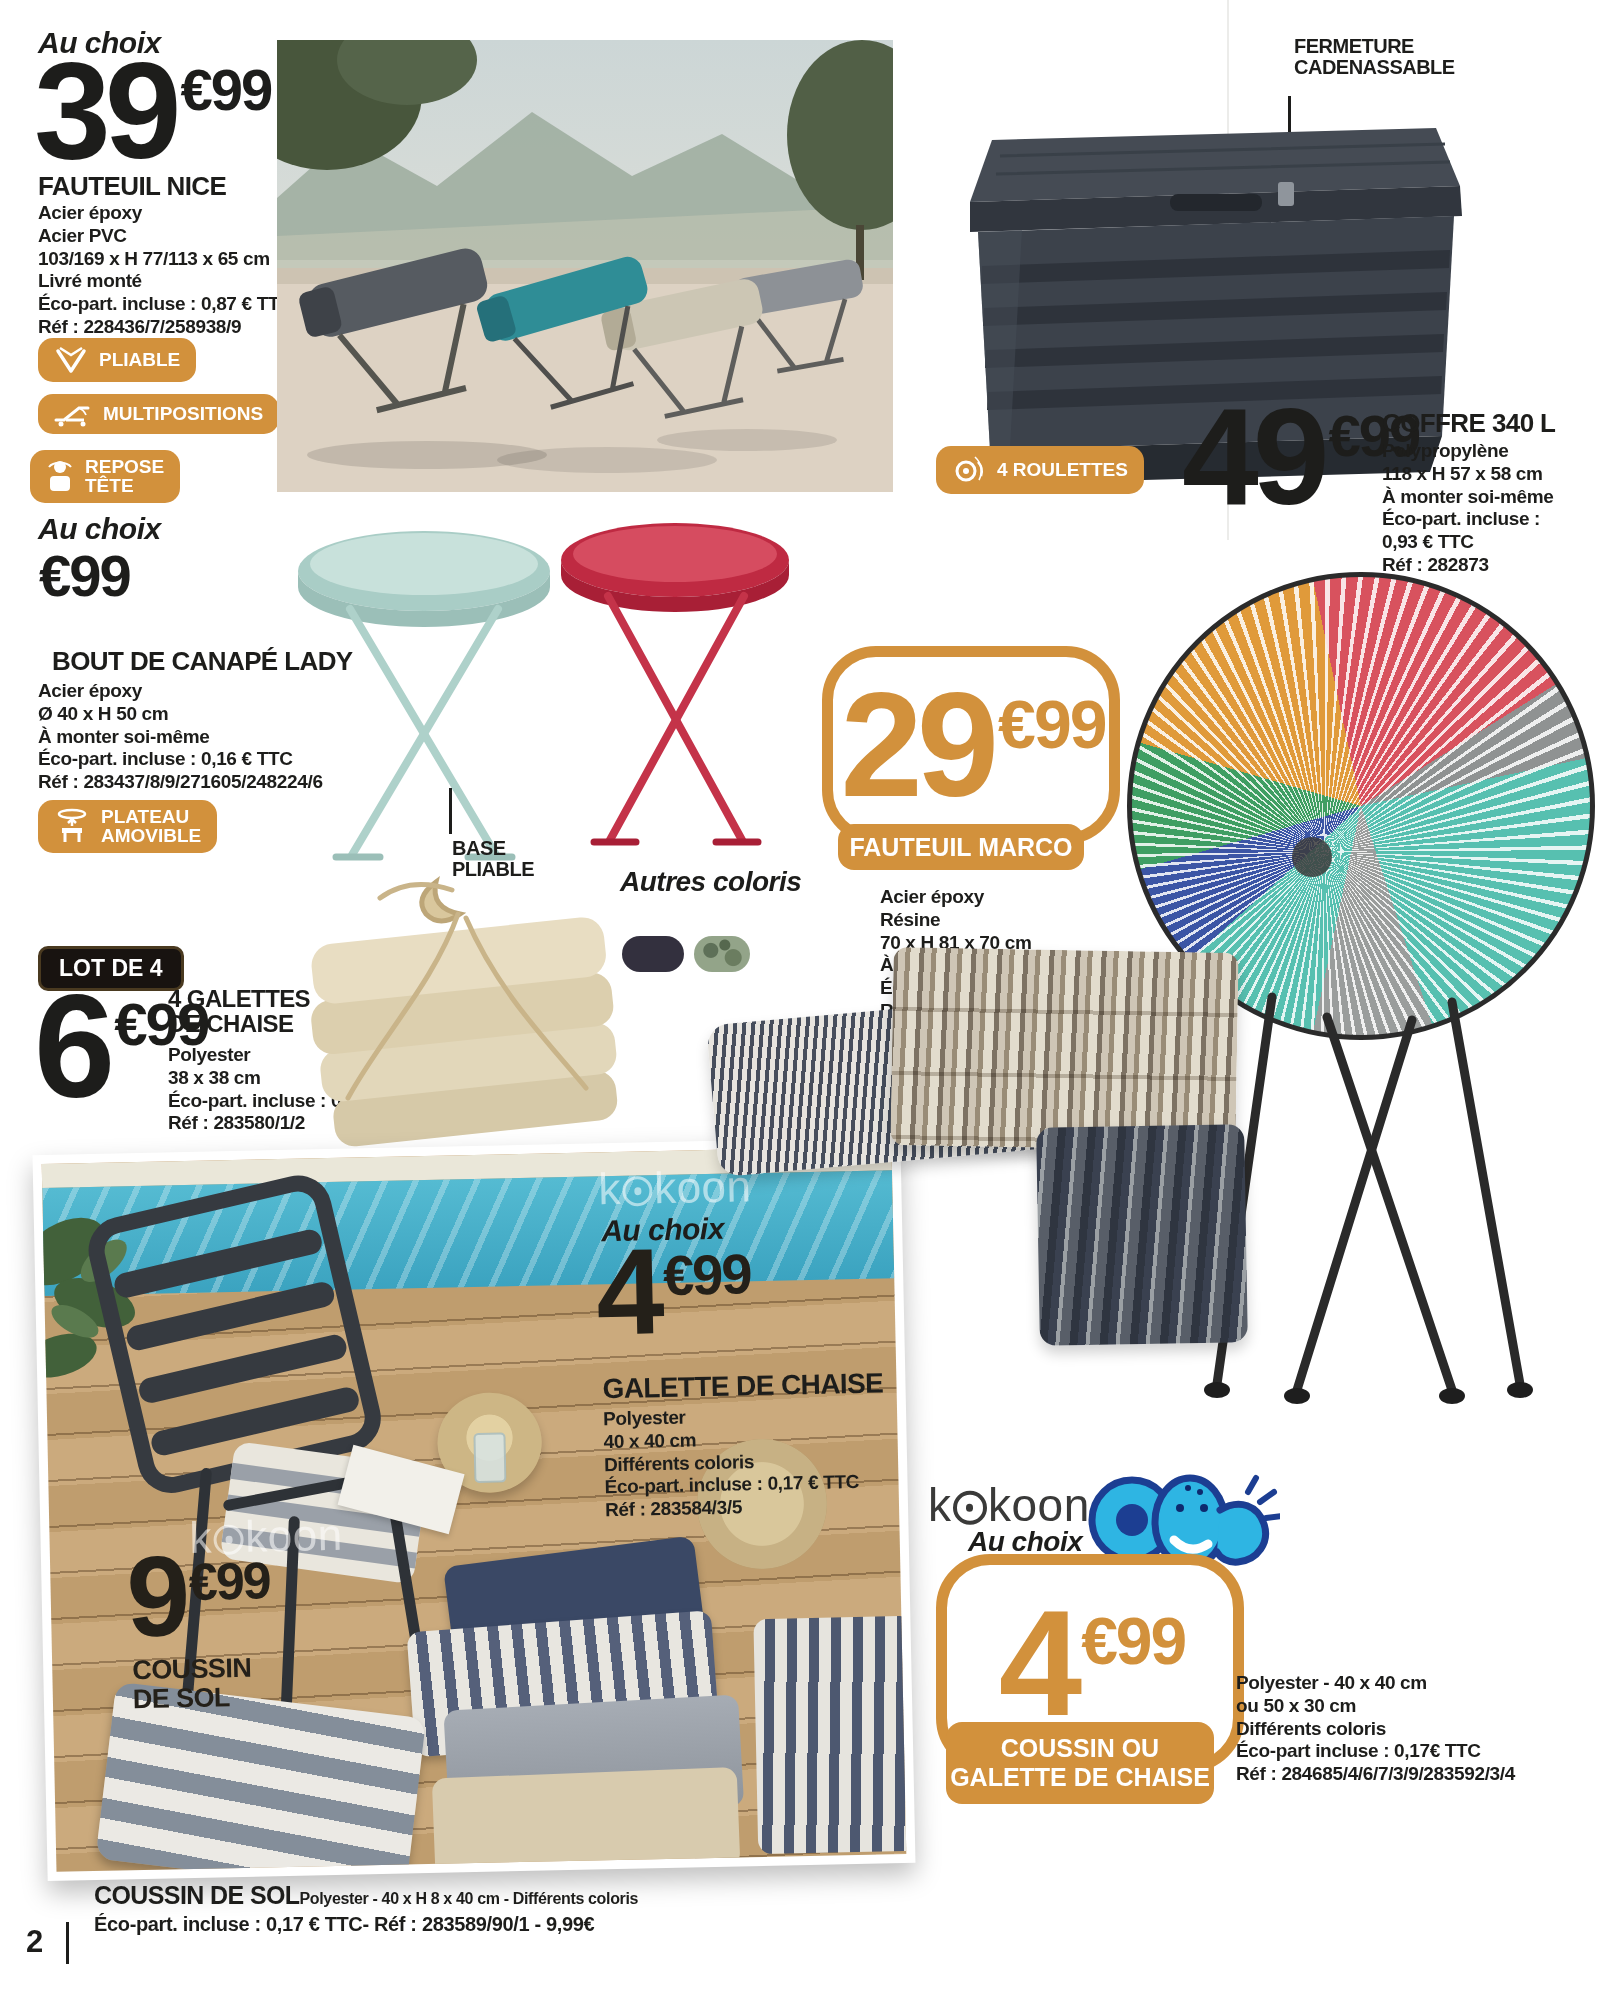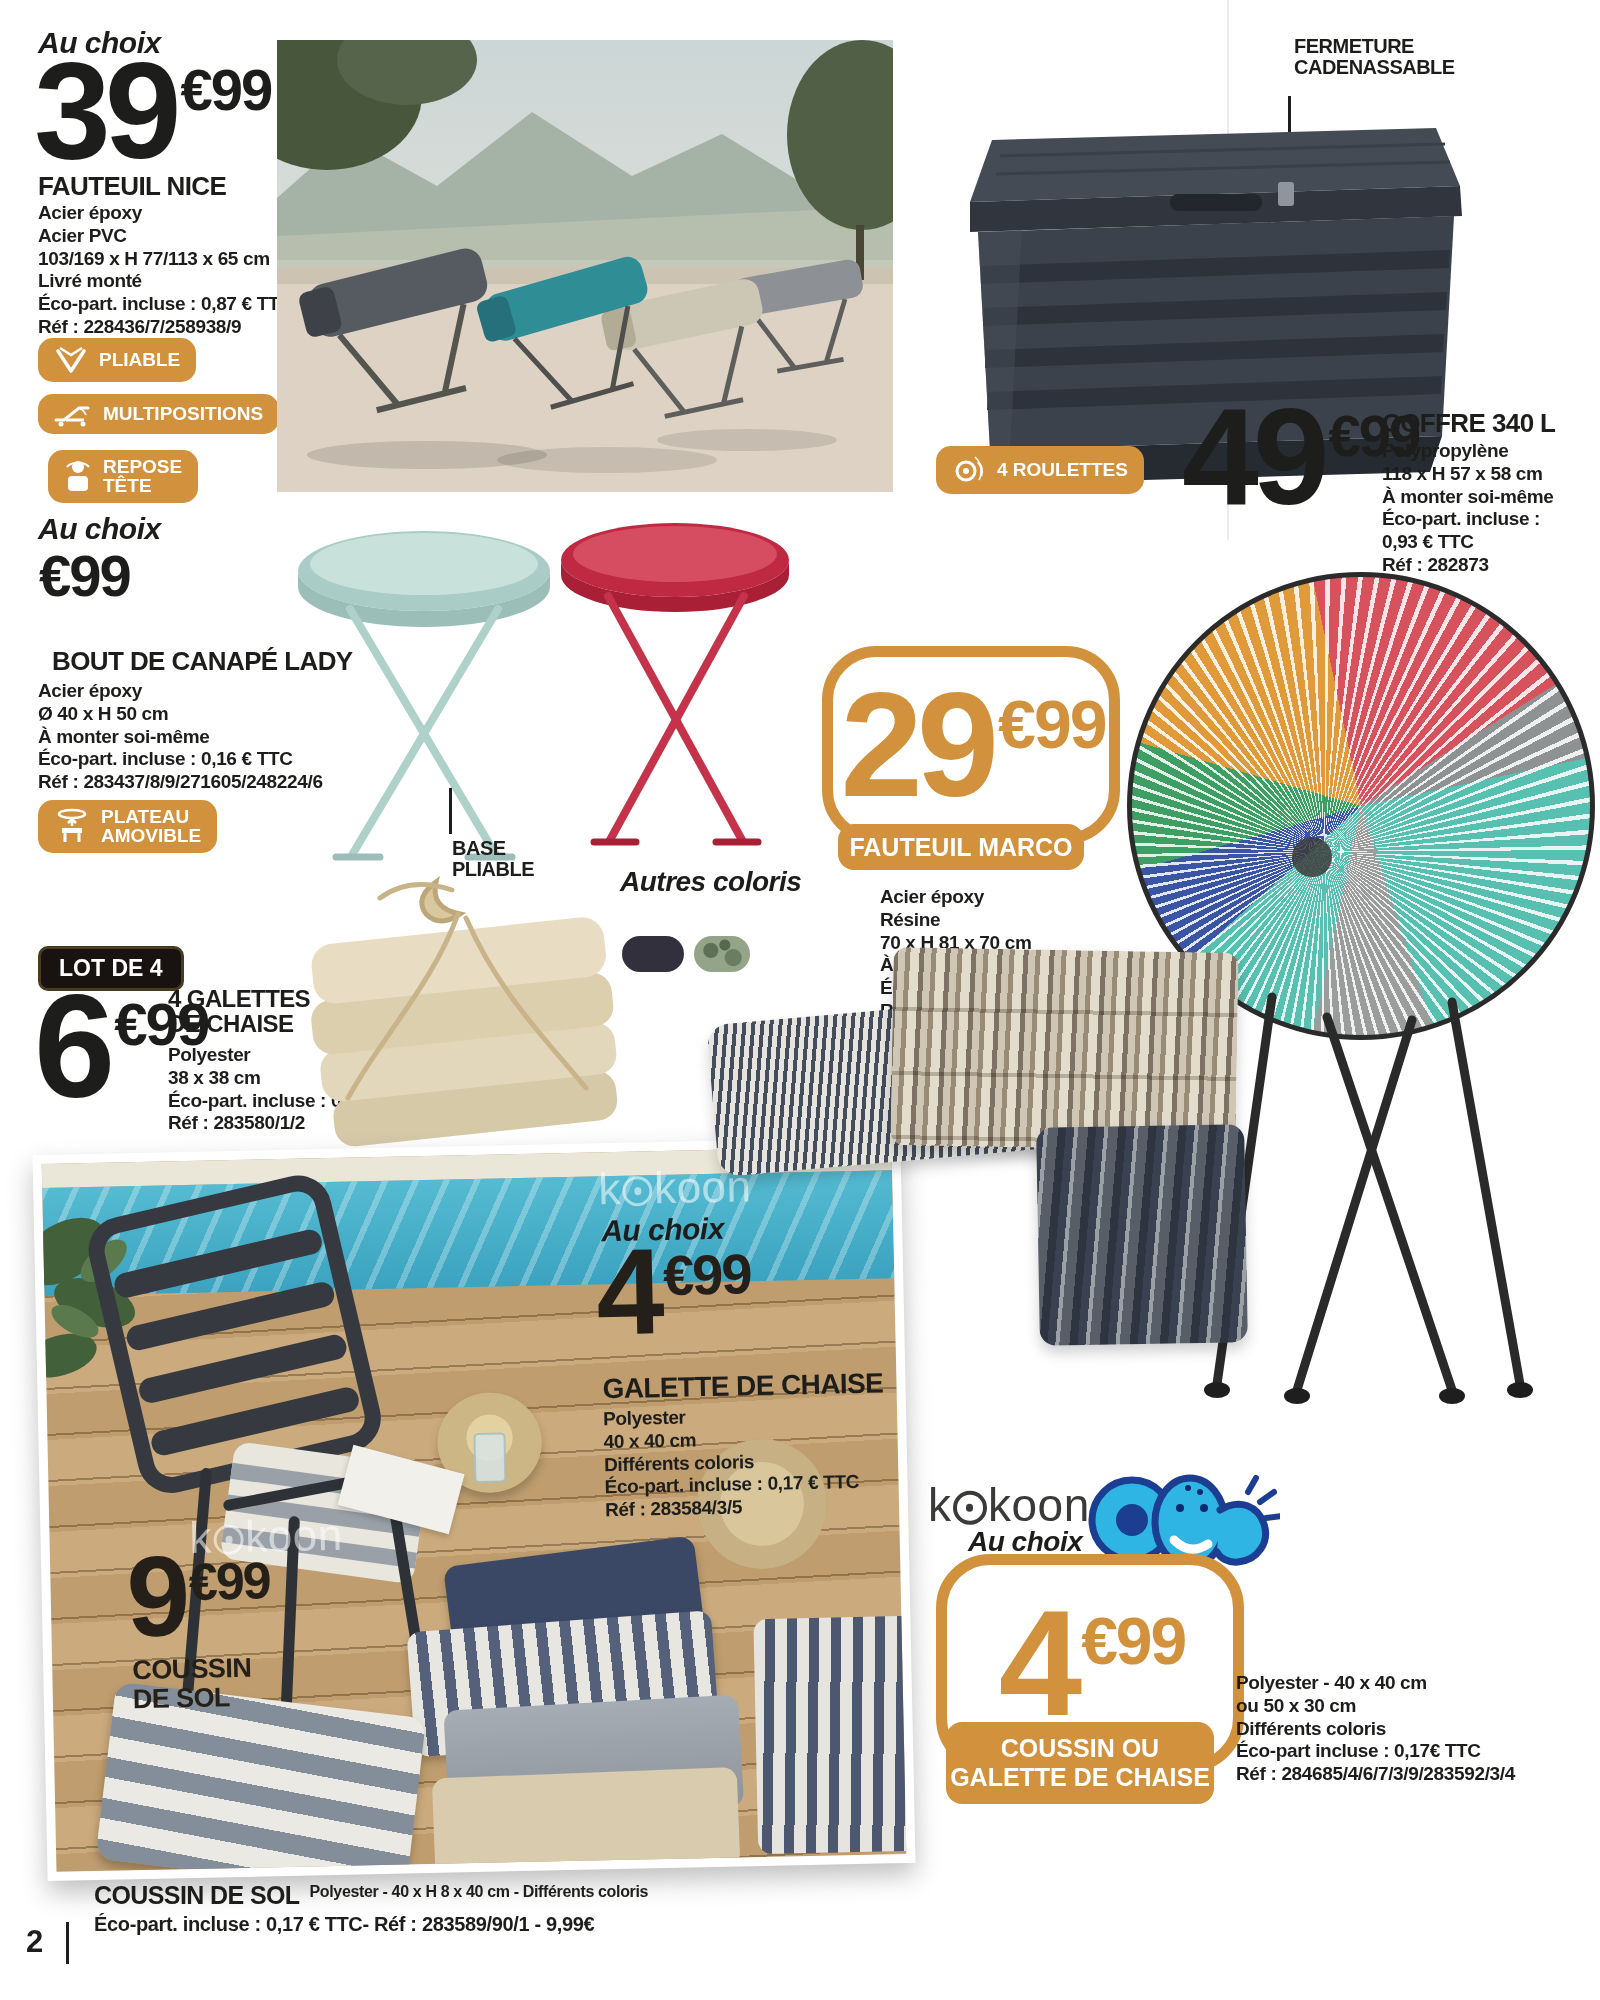--- a/index.html
+++ b/index.html
@@ -76,21 +76,21 @@
 <div class="badge" style="left:38px;top:394px">
   <svg width="38" height="26" viewBox="0 0 38 26">
       <path d="M2 19 L10 19 L25 7 L34 7" fill="none" stroke="#fff" stroke-width="3" stroke-linecap="round"></path>
       <path d="M12 19 L30 19" stroke="#fff" stroke-width="3"></path>
       <circle cx="7" cy="23" r="2.5" fill="#fff"></circle>
       <circle cx="29" cy="23" r="2.5" fill="#fff"></circle>
       <path d="M25 7 A13 13 0 0 1 32 14" stroke="#fff" stroke-width="1.8" fill="none"></path>
     </svg>
   <span>MULTIPOSITIONS</span>
 </div>
-<div class="badge" style="left:48px;top:450px">
+<div class="badge" style="left:30px;top:450px">
   <svg width="28" height="36" viewBox="0 0 28 36">
       <circle cx="14" cy="9" r="6" fill="#fff"></circle>
       <rect x="4" y="18" width="20" height="15" rx="4" fill="#fff"></rect>
       <path d="M3 9 A12 7 0 0 1 25 9" stroke="#fff" stroke-width="2" fill="none"></path>
     </svg>
   <span class="two">
     <span>REPOSE</span>
     <span>TÊTE</span>
   </span>
 </div>
@@ -448,19 +448,19 @@
   <span>GALETTE DE CHAISE</span>
 </div>
 <div class="abs" style="left:1236px;top:1672px">
   <div class="dl">Polyester - 40 x 40 cm</div>
   <div class="dl">ou 50 x 30 cm</div>
   <div class="dl">Différents coloris</div>
   <div class="dl">Éco-part incluse : 0,17€ TTC</div>
   <div class="dl">Réf : 284685/4/6/7/3/9/283592/3/4</div>
 </div>
 
-<div class="abs" style="left:94px;top:1882px;display:flex;align-items:flex-start;gap:10px">
+<div class="abs" style="left:94px;top:1882px;display:flex;align-items:flex-end;">
   <span class="pname" style="font-size:25px">COUSSIN DE SOL</span>
   <span class="dl" style="font-size:16px">Polyester - 40 x H 8 x 40 cm - Différents coloris</span>
 </div>
 <div class="abs dl" style="left:94px;top:1912px;font-size:20px">Éco-part. incluse : 0,17 € TTC- Réf : 283589/90/1 - 9,99€</div>
 <div class="abs" style="left:26px;top:1924px;font-size:31px;font-weight:700">2</div>
 <div class="abs" style="left:66px;top:1922px;width:3px;height:42px;background:#1d1d1b"></div>
 
 </body></html>

